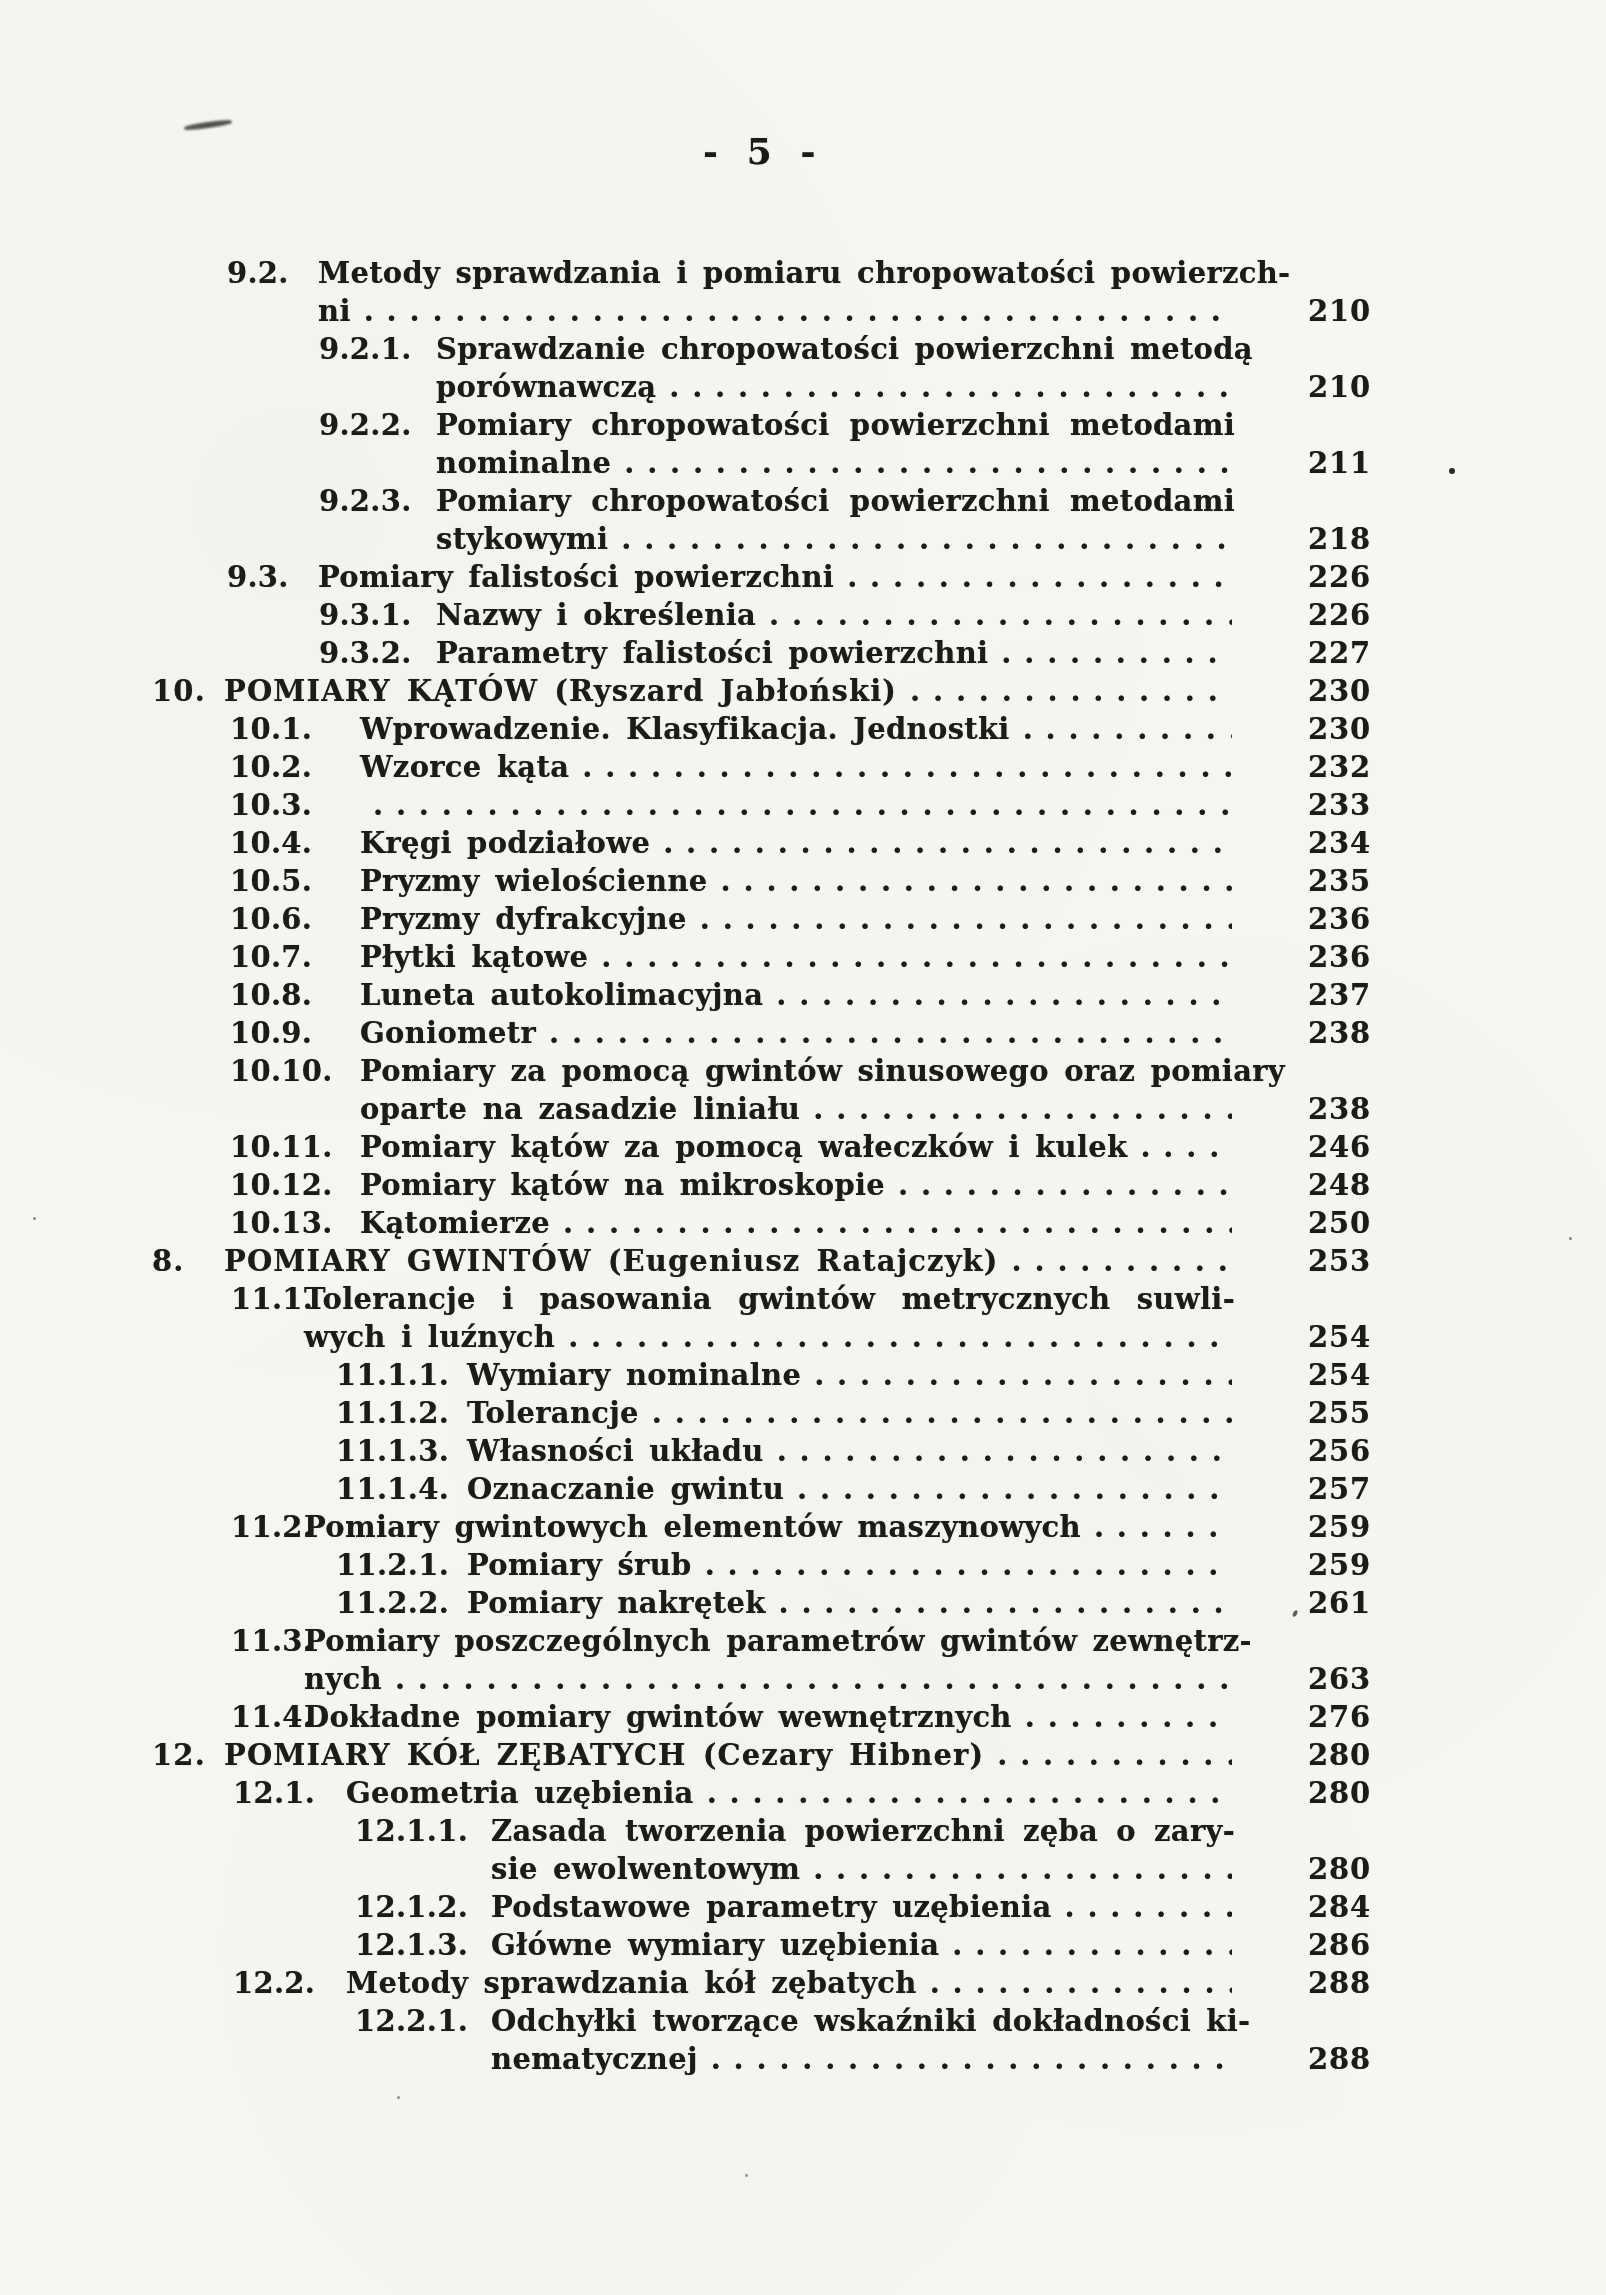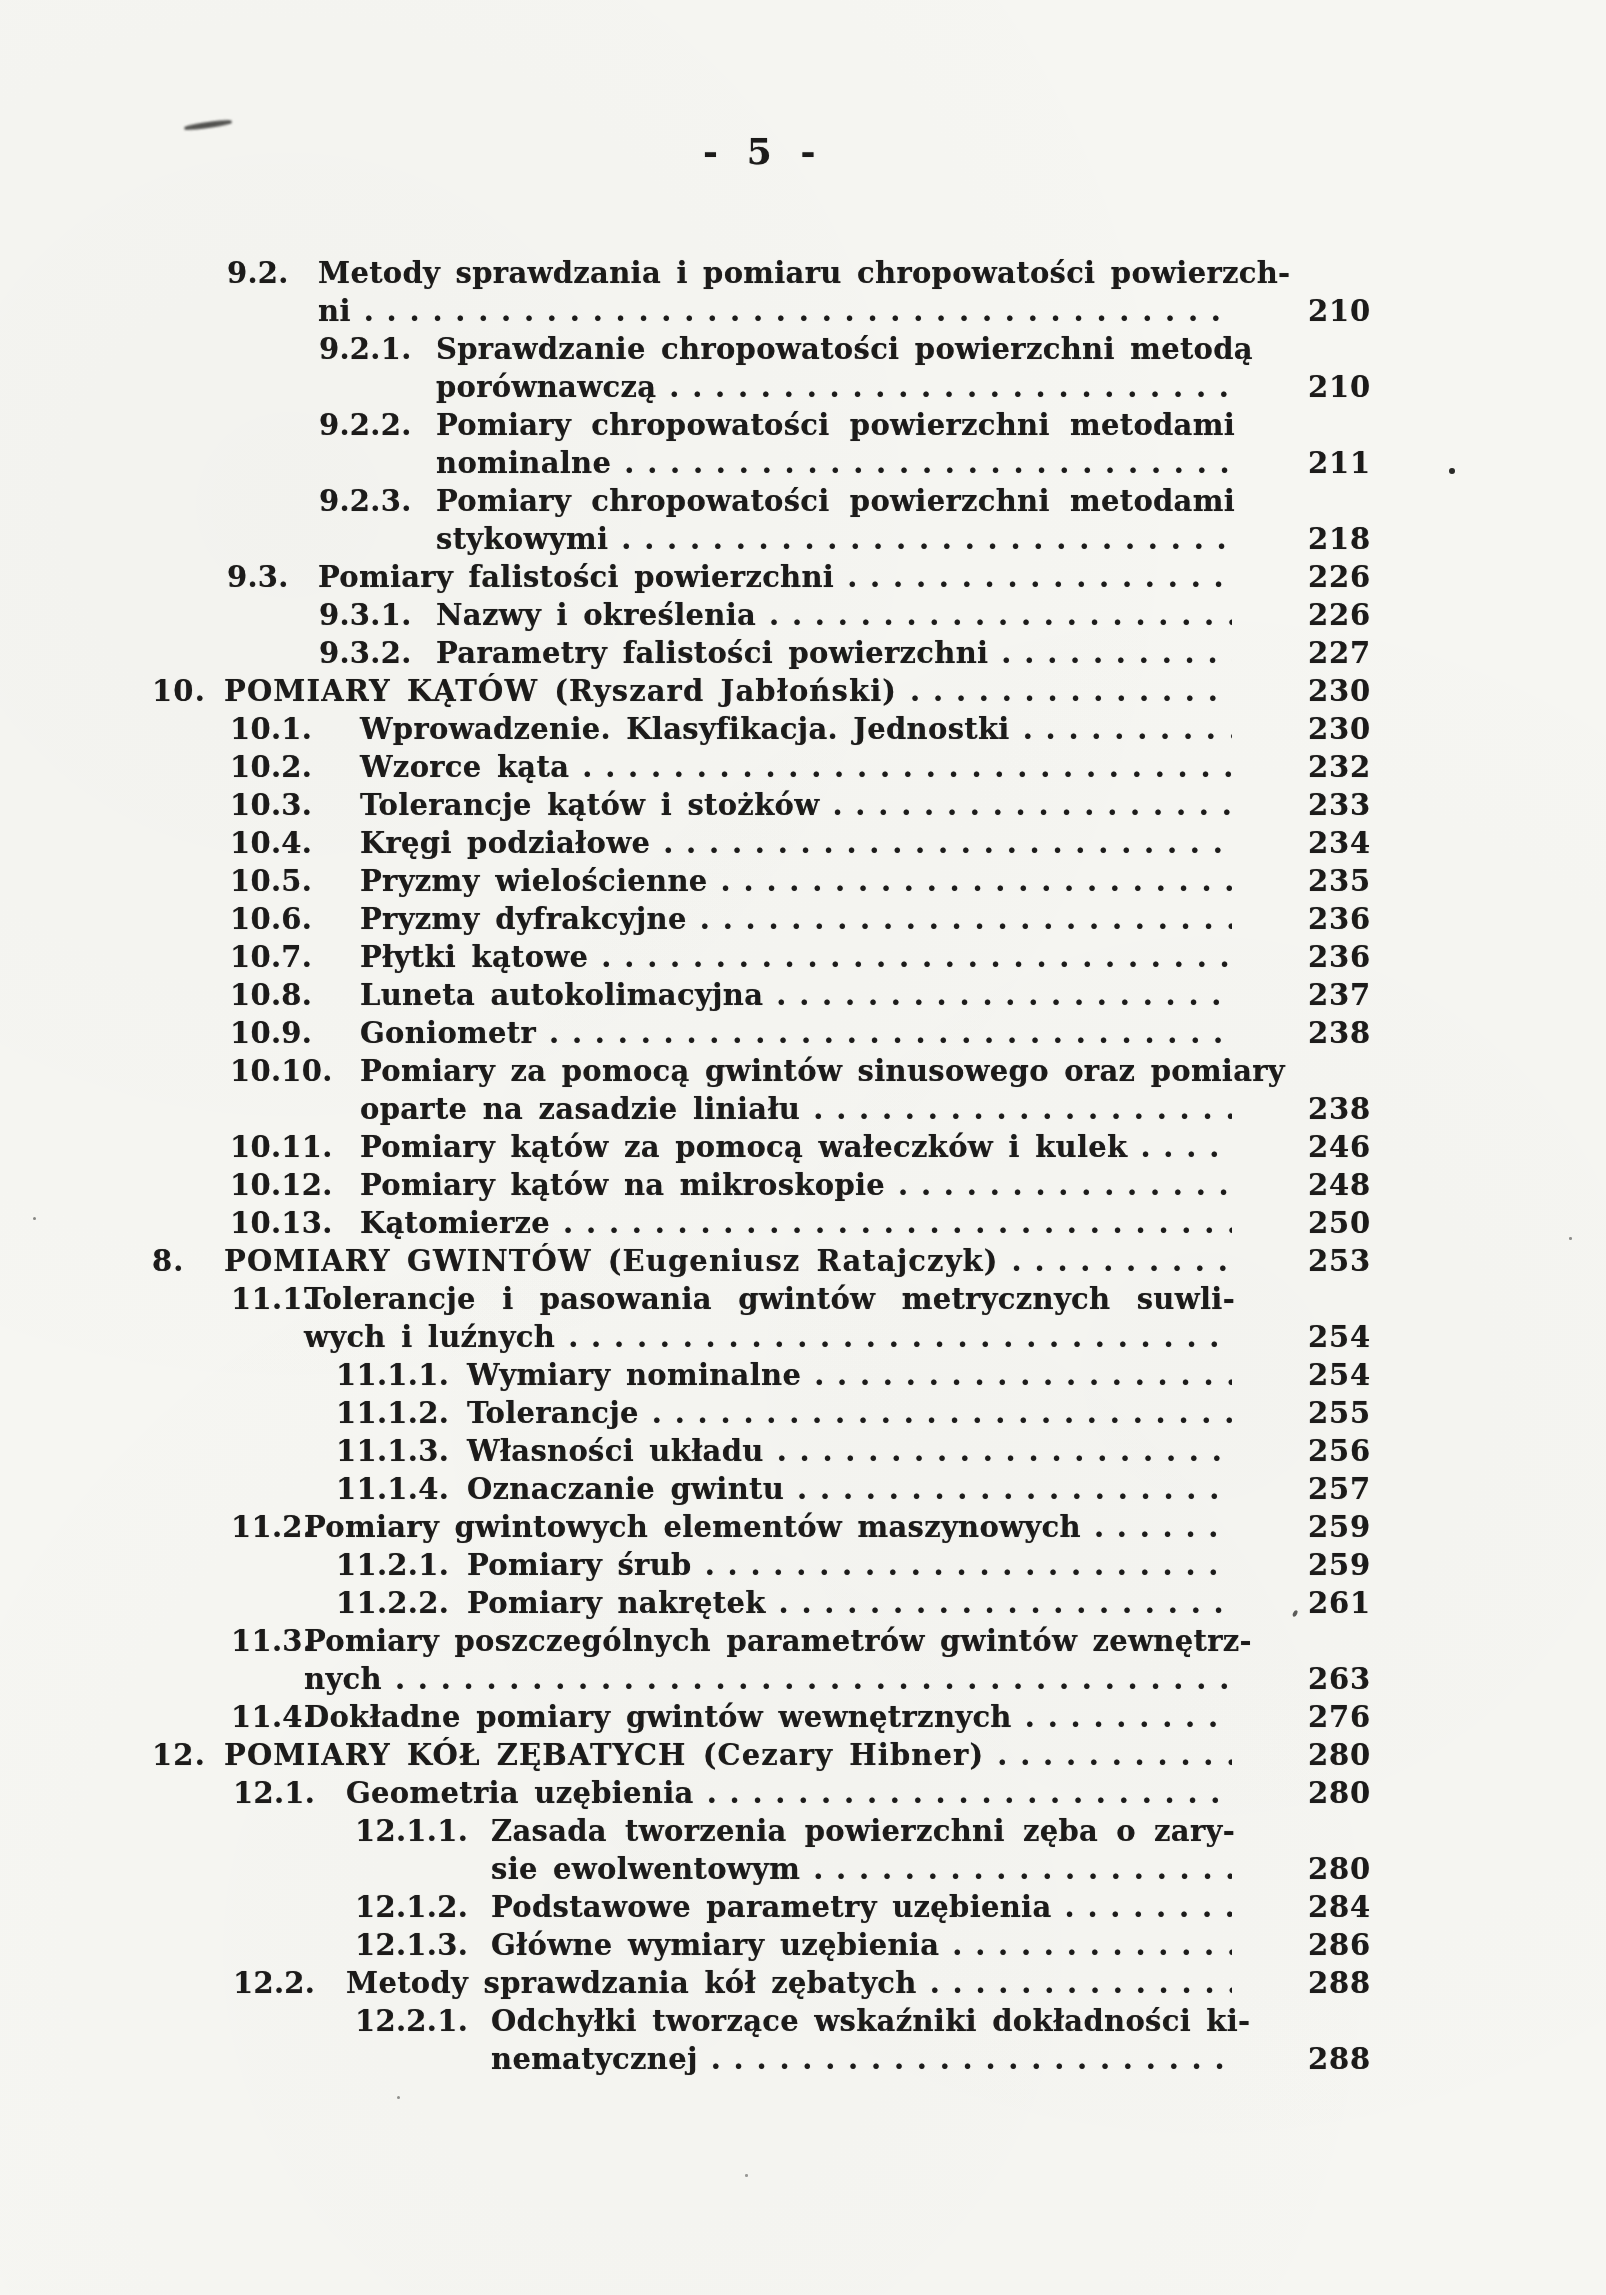--- a/index.html
+++ b/index.html
@@ -170,21 +170,20 @@
         <span class="num">10.2.</span>
         <div class="line lrow">
           <span class="txt">Wzorce kąta</span>
           <span class="dots">..........................................................................................</span>
           <span class="page-col">232</span>
         </div>
       </div>
       <div class="entry d2 c10">
         <span class="num">10.3.</span>
         <div class="line lrow">
-          <span class="txt">Tolerancje kątów i stożków</span>
           <span class="dots">..........................................................................................</span>
           <span class="page-col">233</span>
         </div>
       </div>
       <div class="entry d2 c10">
         <span class="num">10.4.</span>
         <div class="line lrow">
           <span class="txt">Kręgi podziałowe</span>
           <span class="dots">..........................................................................................</span>
           <span class="page-col">234</span>

